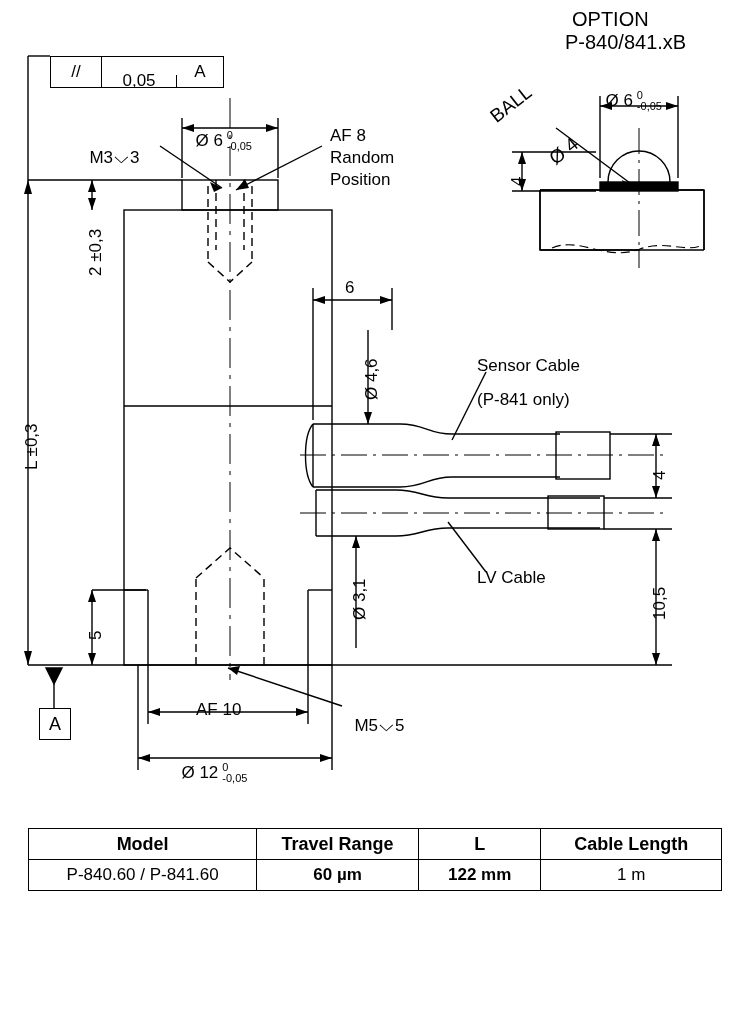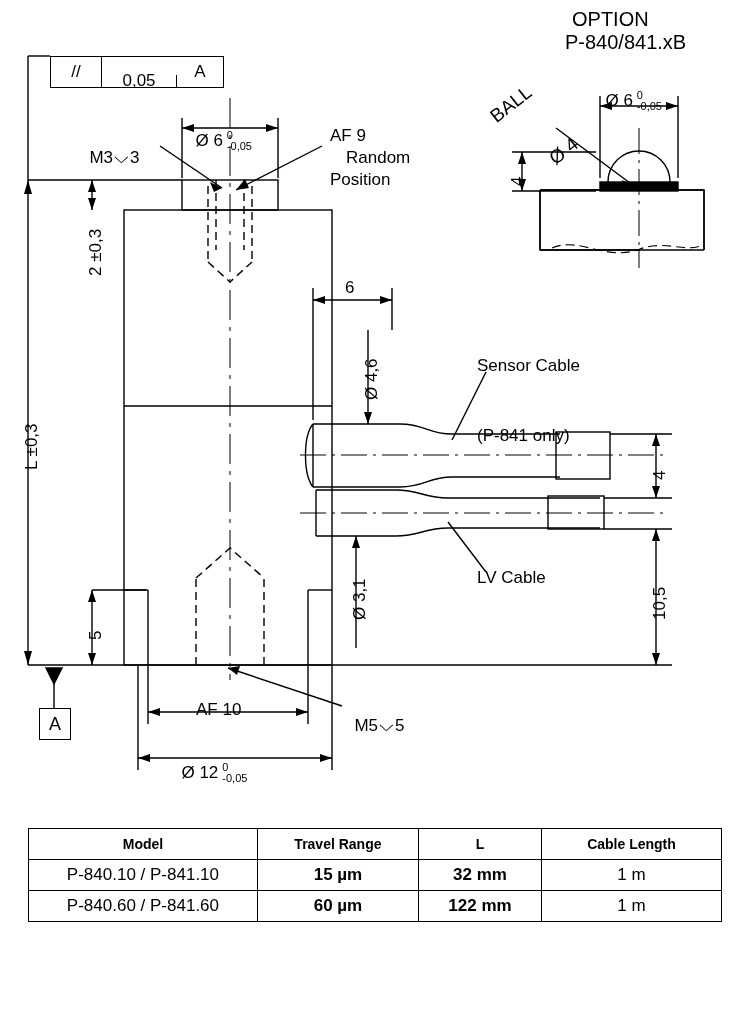--- a/index.html
+++ b/index.html
@@ -16,21 +16,21 @@
     position:absolute;left:28px;top:828px;width:694px;
     border-collapse:collapse;
   }
   .spec-table th,.spec-table td{
     border:1px solid #000;
     text-align:center;
     font-size:17px;
     padding:3px 4px;
     height:24px;
   }
-  .spec-table th{font-weight:bold;font-size:14px;}
+  .spec-table th{font-weight:bold;font-size:18px;}
   .spec-table td.model{width:232px;}
   .spec-table td.tr{width:160px;font-weight:bold;}
   .spec-table td.ll{width:120px;font-weight:bold;}
   .spec-table td.cl{width:180px;}
   .spec-table td{font-weight:normal;}
   .vert{
     transform:rotate(-90deg);
     transform-origin:0 0;
     position:absolute;
     white-space:pre;
@@ -234,36 +234,36 @@
 <div class="datumbox" style="left:39px;top:708px;">A</div>
 
 <div class="lbl" style="left:80px;top:128px;text-align:center;">
   <span>M3</span><span style="display:inline-block;transform:scaleX(1.1);margin:0 2px;">⌵</span><span>3</span>
 </div>
 
 <div class="lbl" style="left:186px;top:110px;">
   <span>Ø 6</span><span class="tol" style="margin-left:4px;"><span>0</span><br><span>-0,05</span></span>
 </div>
 
-<div class="lbl" style="left:330px;top:126px;">AF 9</div>
-<div class="lbl" style="left:346px;top:148px;">Random</div>
+<div class="lbl" style="left:330px;top:126px;">AF 8</div>
+<div class="lbl" style="left:330px;top:148px;">Random</div>
 <div class="lbl" style="left:330px;top:170px;">Position</div>
 
 <div class="vert sm" style="left:86px;top:276px;">2 ±0,3</div>
 
 <div class="vert" style="left:22px;top:470px;">L ±0,3</div>
 
 <div class="lbl" style="left:345px;top:278px;">6</div>
 
 <div class="vert" style="left:362px;top:400px;">Ø 4,6</div>
 
 <div class="vert" style="left:350px;top:620px;">Ø 3,1</div>
 
 <div class="lbl" style="left:477px;top:356px;">Sensor Cable</div>
-<div class="lbl" style="left:477px;top:390px;margin-top:36px;">(P-841 only)</div>
+<div class="lbl" style="left:477px;top:390px;">(P-841 only)</div>
 
 <div class="lbl" style="left:477px;top:568px;">LV Cable</div>
 
 <div class="vert" style="left:650px;top:480px;">4</div>
 <div class="vert" style="left:650px;top:620px;">10,5</div>
 
 <div class="vert" style="left:86px;top:640px;">5</div>
 
 <div class="lbl" style="left:196px;top:700px;">AF 10</div>
 
@@ -279,25 +279,19 @@
   <thead>
     <tr>
       <th>Model</th>
       <th>Travel Range</th>
       <th>L</th>
       <th>Cable Length</th>
     </tr>
   </thead>
   <tbody>
     <tr>
-      <td class="model">P-840.10 / P-841.10</td>
-      <td class="tr">15 µm</td>
-      <td class="ll">32 mm</td>
-      <td class="cl">1 m</td>
-    </tr>
-    <tr>
       <td class="model">P-840.60 / P-841.60</td>
       <td class="tr">60 µm</td>
       <td class="ll">122 mm</td>
       <td class="cl">1 m</td>
     </tr>
   </tbody>
 </table>
 
 </body></html>

